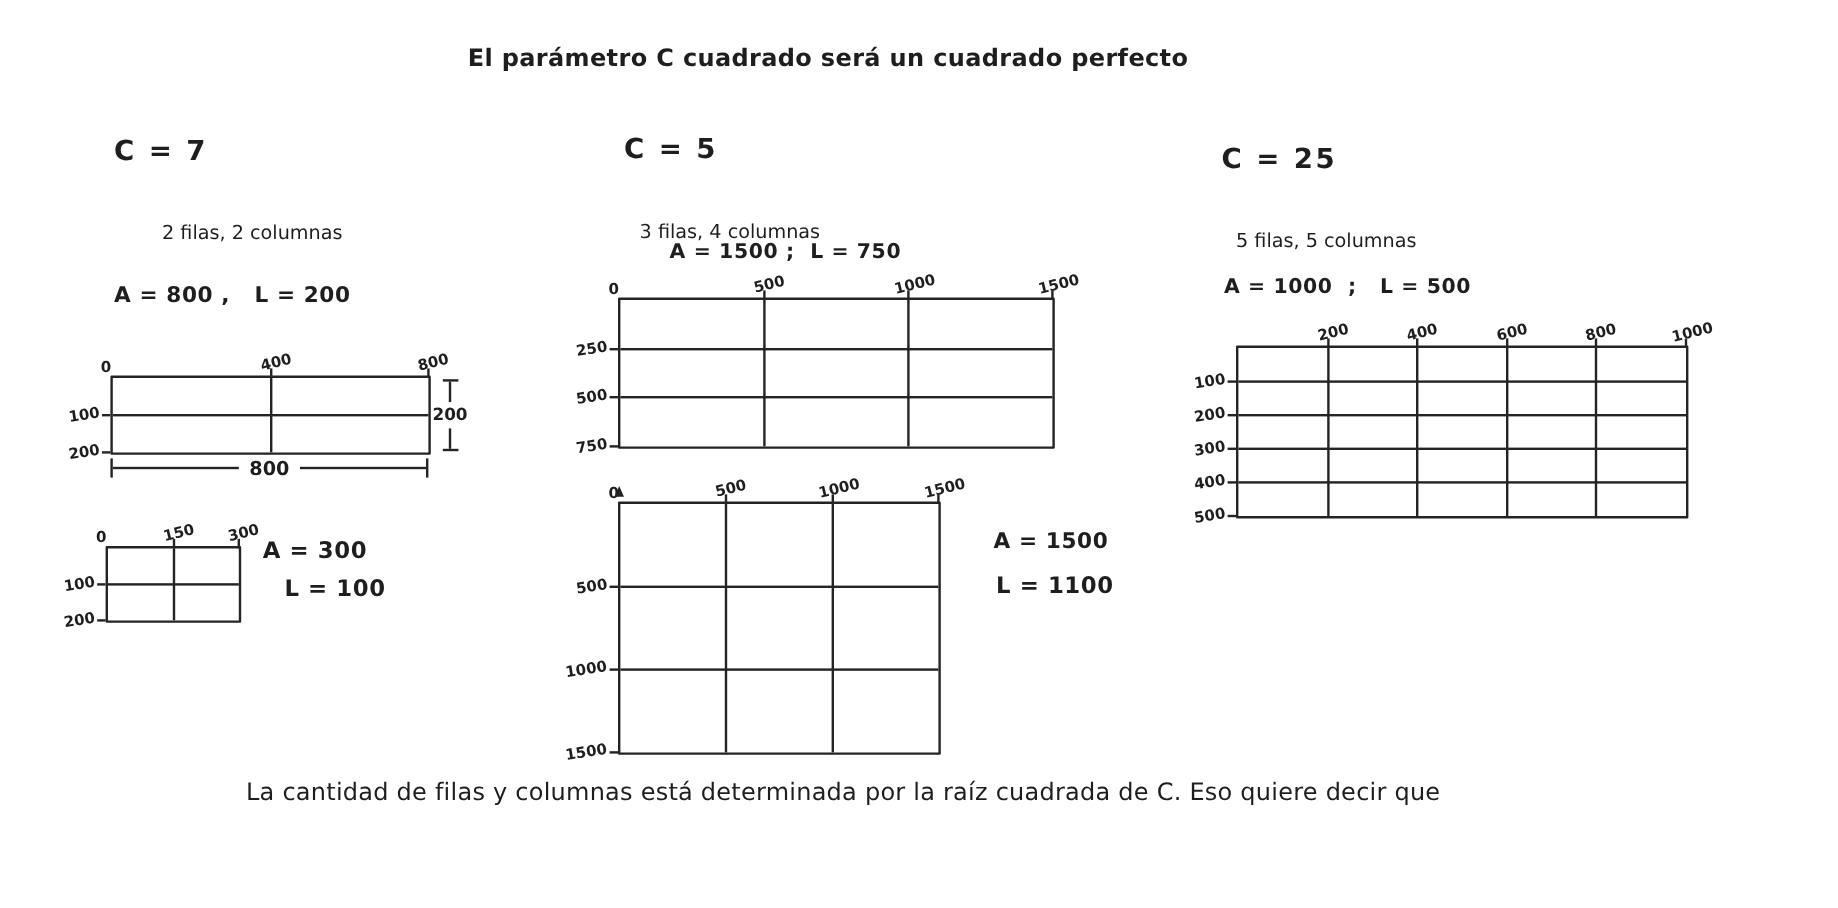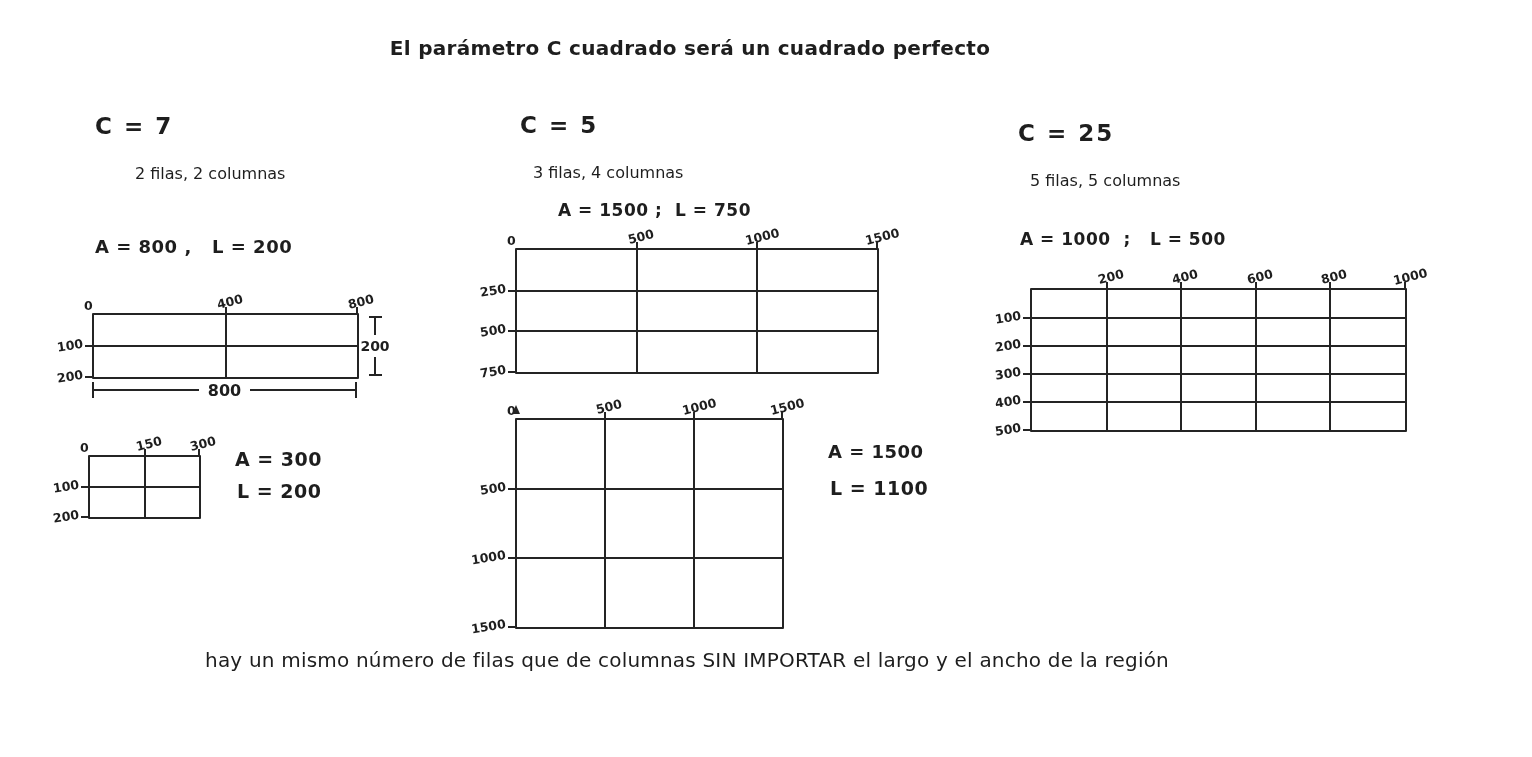--- a/index.html
+++ b/index.html
@@ -6,21 +6,21 @@
   body{
     width:1532px;height:757px;position:relative;overflow:hidden;
     font-family:"DejaVu Sans", "Liberation Sans", sans-serif;
     color:#1e1e1e;
   }
   .title{
     position:absolute;left:330px;top:36px;width:720px;text-align:center;
     font-size:20px;font-weight:600;letter-spacing:0.3px;
   }
   .c-label{position:absolute;font-size:23px;font-weight:600;letter-spacing:2px;}
-  .rc-label{position:absolute;font-size:16px;}
+  .rc-label{position:absolute;font-size:16px;margin-top:20px;}
   .params{position:absolute;font-size:18px;font-weight:bold;letter-spacing:0.5px;white-space:pre;}
   .params.small{font-size:17px;}
   .params.big{font-size:19px;}
 
   
   .grid{position:absolute;border:2px solid #242424;border-radius:1px;}
   .vline{position:absolute;top:0;bottom:0;width:2px;margin-left:-1px;background:#242424;}
   .hline{position:absolute;left:0;right:0;height:2px;margin-top:-1px;background:#242424;}
   .xtick{
     position:absolute;bottom:100%;margin-bottom:6px;
@@ -100,22 +100,22 @@
       <div class="xtick zero" style="left: 0%;">0</div>
       <div class="xtick" style="left: 50%;">150</div>
       <div class="xmark" style="left: 50%;"></div>
       <div class="xtick" style="left: 100%;">300</div>
       <div class="xmark" style="left: 100%;"></div>
       <div class="ytick" style="top: 50%;">100</div>
       <div class="ymark" style="top: 50%;"></div>
       <div class="ytick" style="top: 100%;">200</div>
       <div class="ymark" style="top: 100%;"></div>
     </div>
-  <div class="params big" style="left:235px;top:448px">A = 300</div>
-  <div class="params big" style="left:237px;top:480px">L = 200</div>
+  <div class="params big" style="left:219px;top:448px">A = 300</div>
+  <div class="params big" style="left:237px;top:480px">L = 100</div>
 
   <div class="c-label" style="left:520px;top:112px">C = 5</div>
   <div class="rc-label" style="left:533px;top:163px">3 filas, 4 columnas</div>
   <div class="params small" style="left:558px;top:200px">A = 1500 ;&nbsp;&nbsp;L = 750</div>
 
   <div class="grid" style="left:515px;top:248px;width:360px;height:122px">
       <div class="vline" style="left: 33.3333%;"></div>
       <div class="vline" style="left: 66.6667%;"></div>
       <div class="hline" style="top: 33.3333%;"></div>
       <div class="hline" style="top: 66.6667%;"></div>
@@ -187,16 +187,16 @@
       <div class="ymark" style="top: 40%;"></div>
       <div class="ytick" style="top: 60%;">300</div>
       <div class="ymark" style="top: 60%;"></div>
       <div class="ytick" style="top: 80%;">400</div>
       <div class="ymark" style="top: 80%;"></div>
       <div class="ytick" style="top: 100%;">500</div>
       <div class="ymark" style="top: 100%;"></div>
     </div>
 
   <div class="footer">
-    <div>hay un mismo número de filas que de columnas SIN IMPORTAR el largo y el ancho de la región</div>
+    <div>La cantidad de filas y columnas está determinada por la raíz cuadrada de C. Eso quiere decir que</div>
   </div>
 
 </div>
 
 </body></html>

